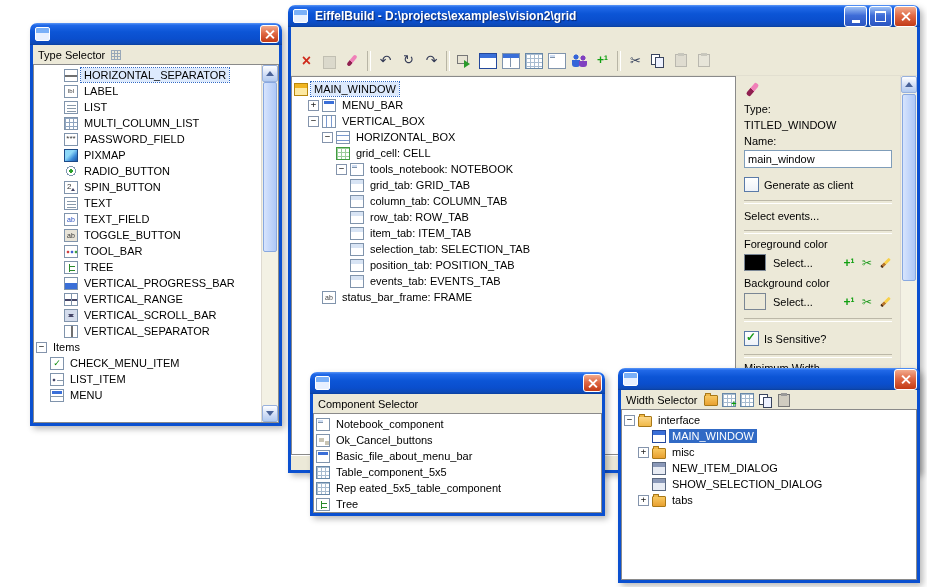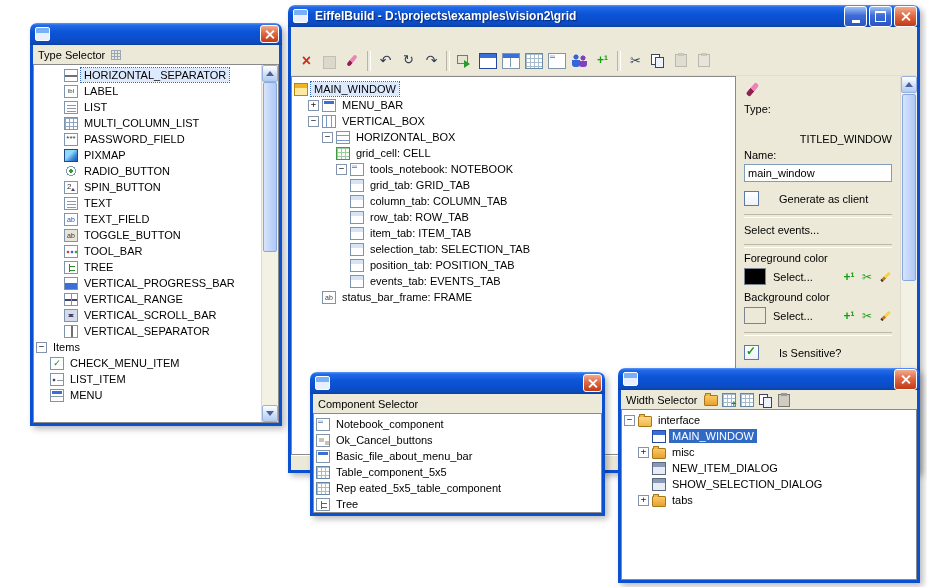--- a/index.html
+++ b/index.html
@@ -65,24 +65,24 @@
     background:linear-gradient(#fff,#cfdcf5 60%,#b3cbf0);display:flex;align-items:center;justify-content:center;}
   .sb-btn.up{top:0;} .sb-btn.down{bottom:0;}
   .arr{width:0;height:0;border:4px solid transparent;}
   .arr-up{border-bottom:5px solid #4a6399;margin-top:-4px;}
   .arr-down{border-top:5px solid #4a6399;margin-bottom:-4px;}
   .sb-thumb{position:absolute;left:1px;right:1px;border:1px solid #88a8e0;border-radius:2px;
     background:linear-gradient(90deg,#d7e4fd,#aec8f7);}
 
   
   .p-label{margin-top:4px;}
-  .p-value{margin-top:18px;text-align:right;}
+  .p-value{margin-top:4px;}
   .p-input{display:block;width:100%;height:18px;box-sizing:border-box;border:1px solid #7f9db9;background:#fff;
     font:11px "Liberation Sans",sans-serif;padding:1px 3px;margin-top:3px;}
-  .cb-row{display:flex;align-items:center;gap:20px;margin-top:9px;}
+  .cb-row{display:flex;align-items:center;gap:5px;margin-top:9px;}
   .cb{width:13px;height:13px;flex:none;border:1px solid #5a7aa8;background:linear-gradient(#fff,#eef2f8);position:relative;}
   .cb.checked::after{content:"\2713";position:absolute;left:1px;top:-2px;color:#1a9a1a;font-weight:bold;font-size:12px;}
   .etch{height:2px;border-top:1px solid #bcb8a8;border-bottom:1px solid #fff;margin:8px 0 2px;}
   .p-link{margin:6px 0 2px;}
   .color-row{display:flex;align-items:center;margin:4px 0 6px;}
   .swatch{width:20px;height:15px;flex:none;border:1px solid #7a8694;margin-right:7px;}
   .swatch.black{background:#000;} .swatch.tan{background:#ece9d8;}
   .icon-group{margin-left:auto;display:flex;gap:4px;align-items:center;}
   .mw-row{display:flex;align-items:center;gap:5px;margin-top:2px;}
   .mw-row .p-input{width:104px;margin-top:0;flex:none;}

